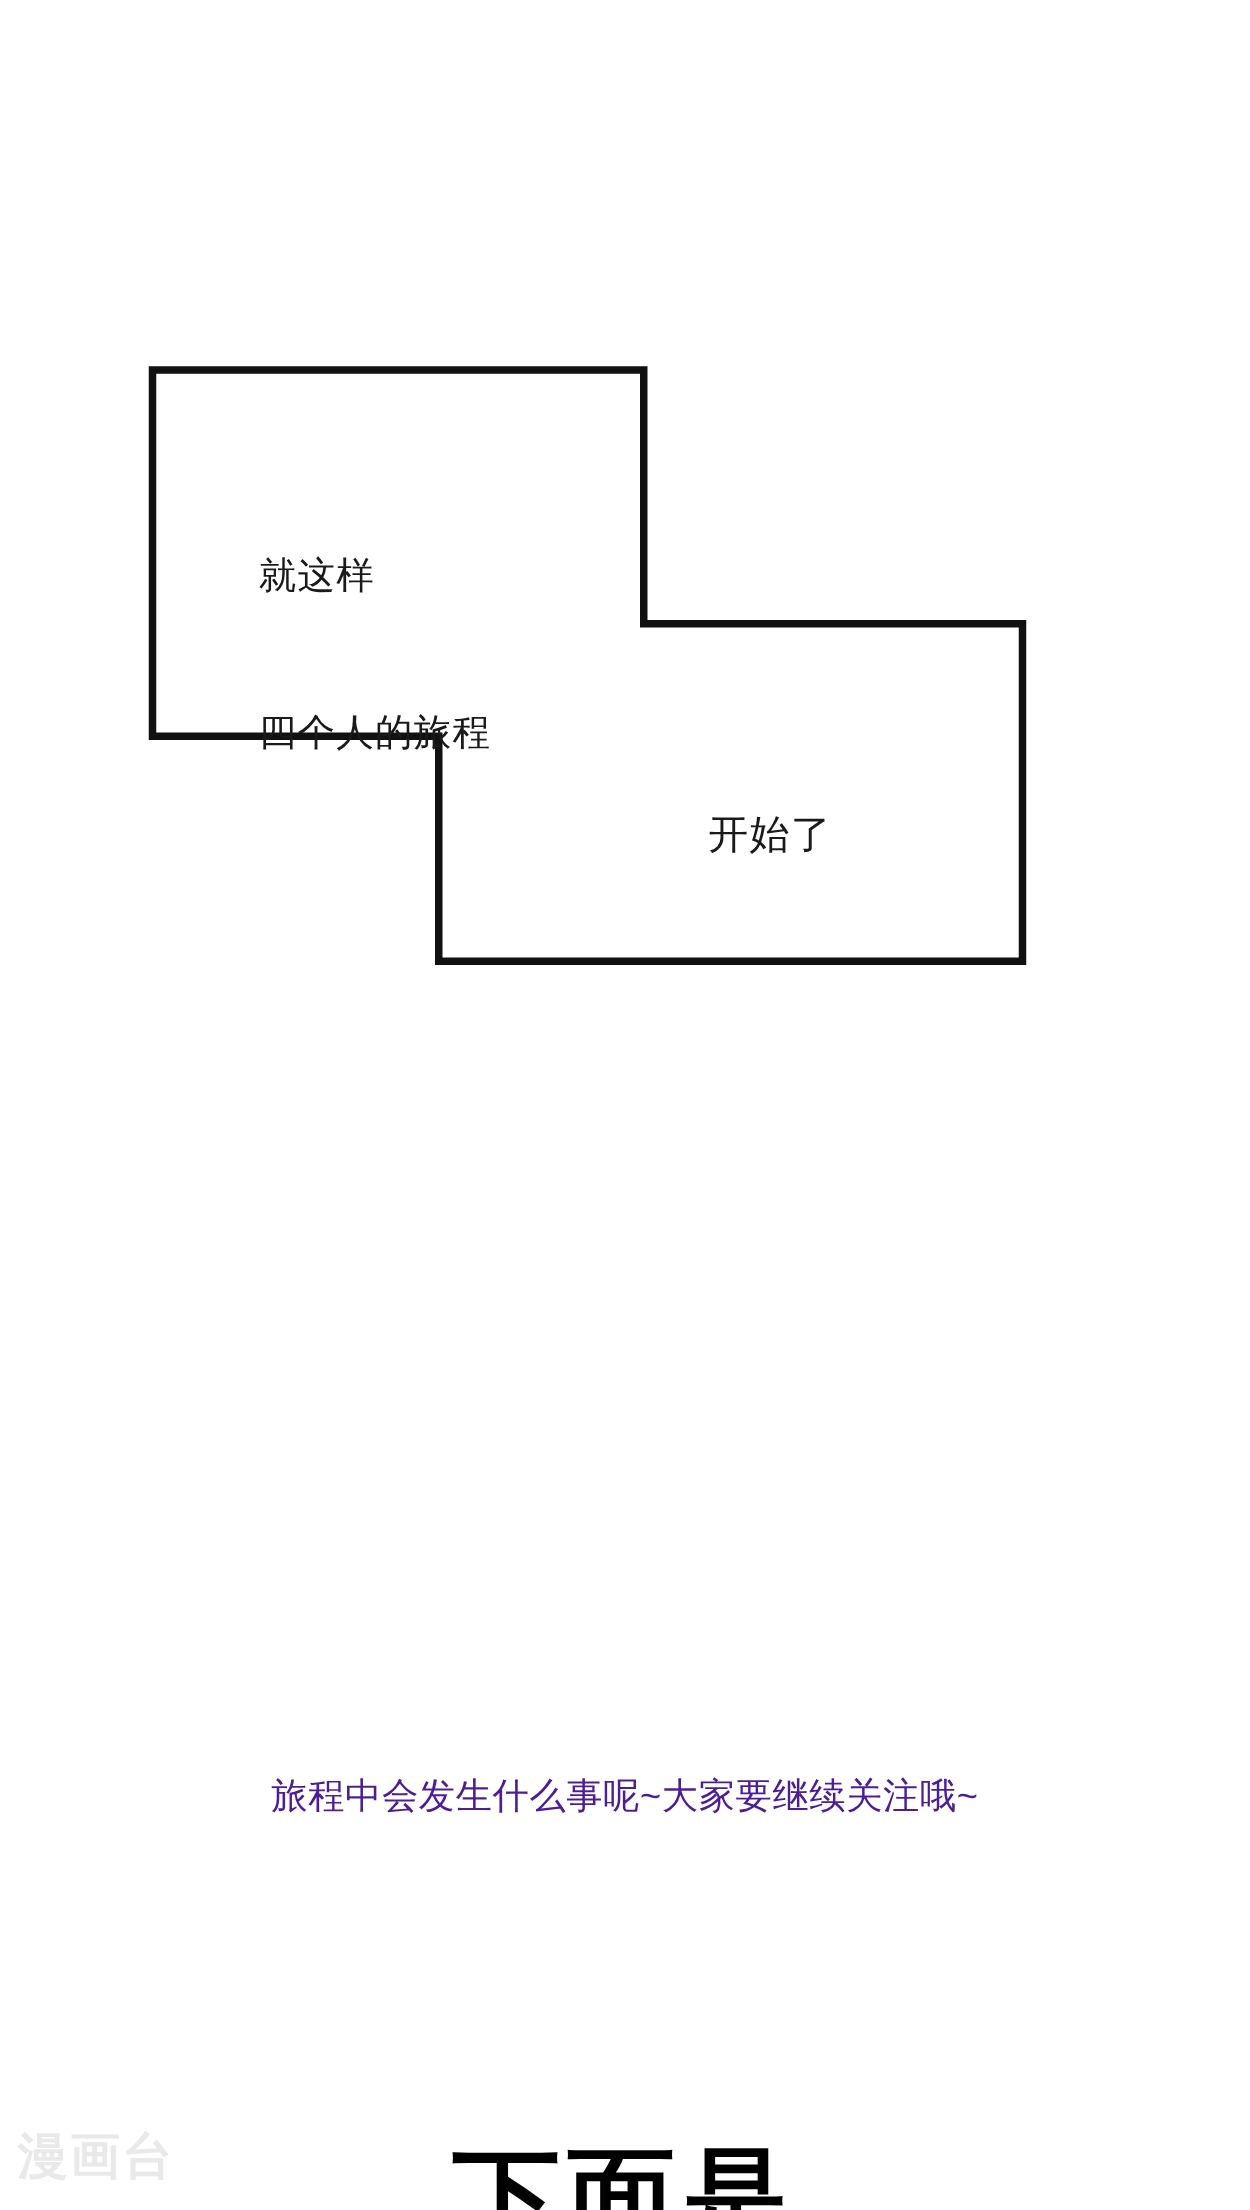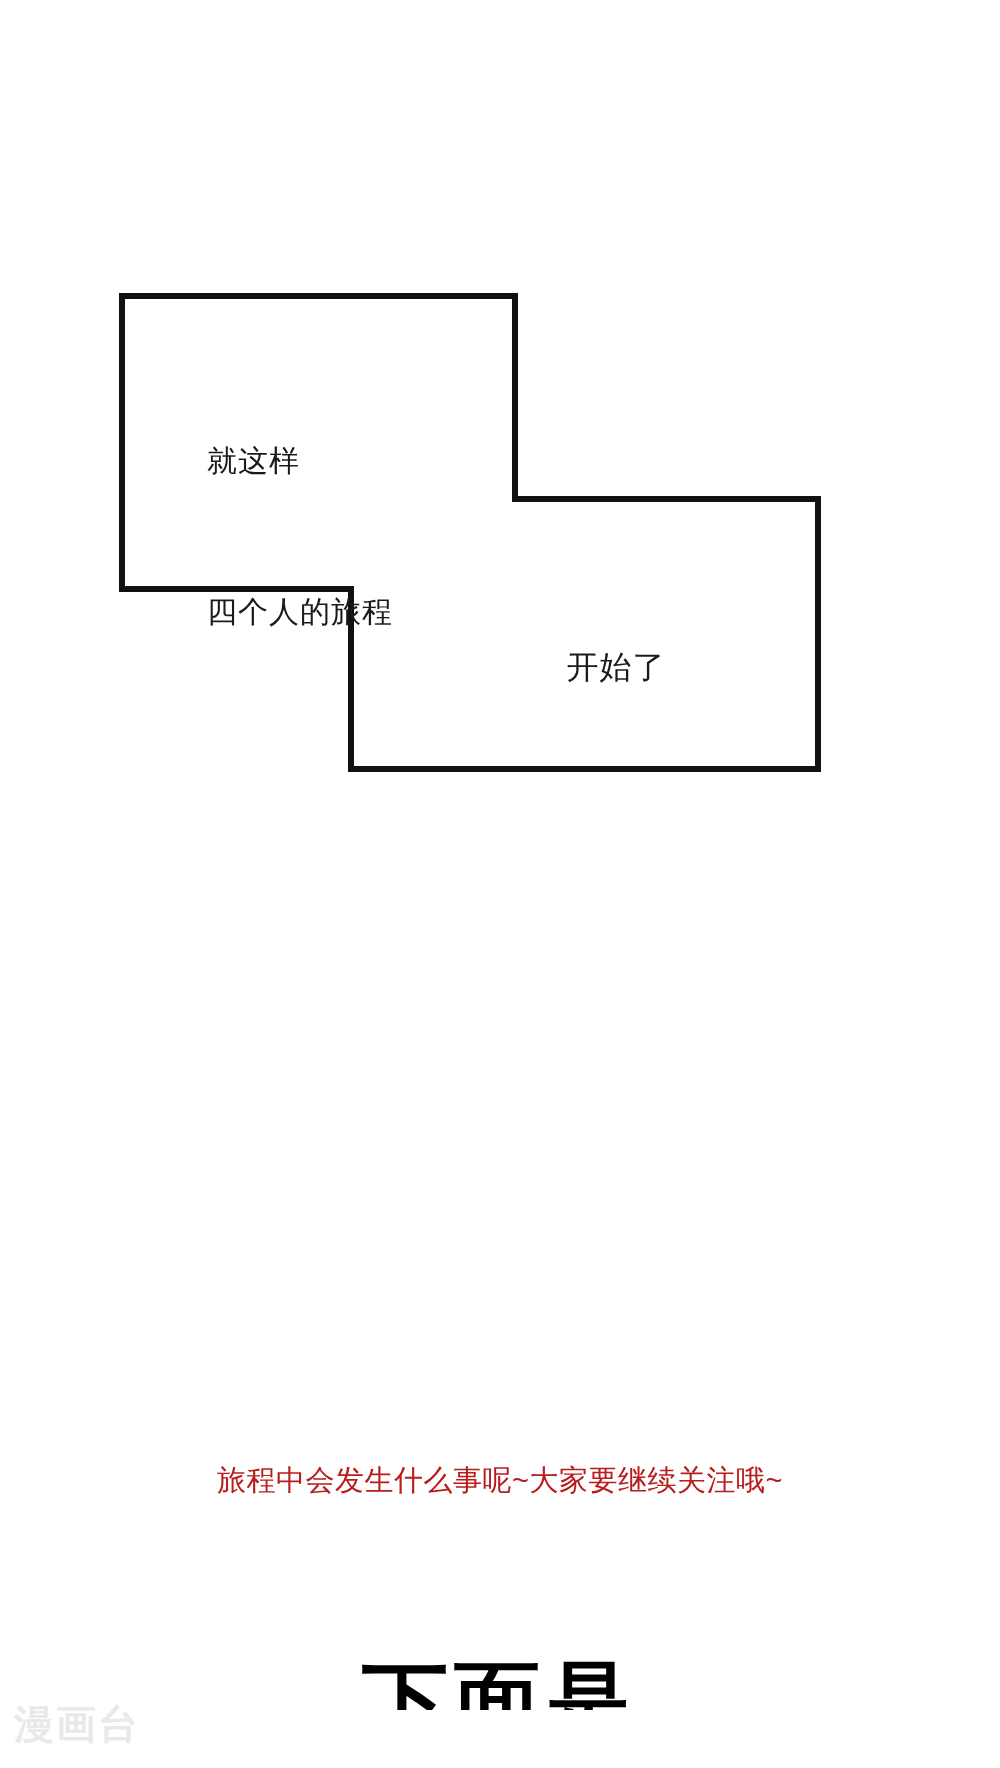--- a/index.html
+++ b/index.html
@@ -35,36 +35,36 @@
     font-size: 30px;
     line-height: 1.0;
     letter-spacing: 1px;
     white-space: pre;
   }
   #dialogue-top {
     left: 207px;
     top: 386px;
   }
   #dialogue-top .line-1 { display: block; margin-bottom: 36px; }
-  #dialogue-top .line-2 { display: block; margin-top: 25px; }
+  #dialogue-top .line-2 { display: block; }
 
   #dialogue-bottom {
     left: 527px;
     top: 619px;
     font-size: 32px;
   }
 
   
   #caption {
     position: absolute;
     left: 0;
-    top: 1461px;
+    top: 1417px;
     width: 1000px;
     text-align: center;
-    color: #b91c1c;
+    color: #4c1d95;
     font-size: 29px;
     letter-spacing: 0.5px;
     white-space: nowrap;
   }
 
   
   #watermark {
     position: absolute;
     left: 14px;
     top: 1697px;
@@ -72,21 +72,21 @@
     font-size: 40px;
     font-weight: bold;
     letter-spacing: 2px;
     user-select: none;
   }
 
   
   #next-heading {
     position: absolute;
     left: 0;
-    top: 1656px;
+    top: 1714px;
     width: 1000px;
     text-align: center;
     color: #000000;
     font-size: 86px;
     font-weight: bold;
     letter-spacing: 6px;
     white-space: nowrap;
     overflow: hidden;
     height: 54px;
     line-height: 1.05;

